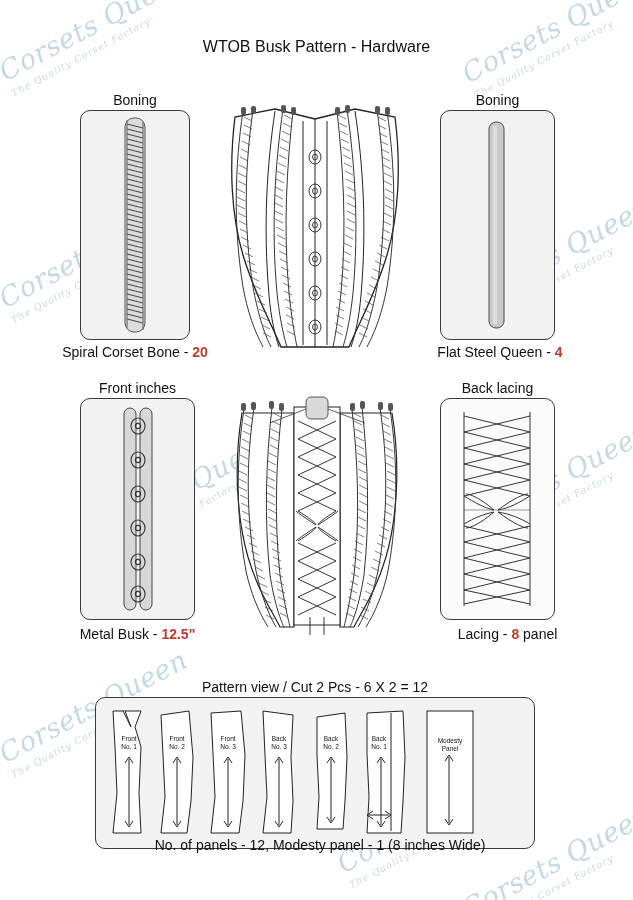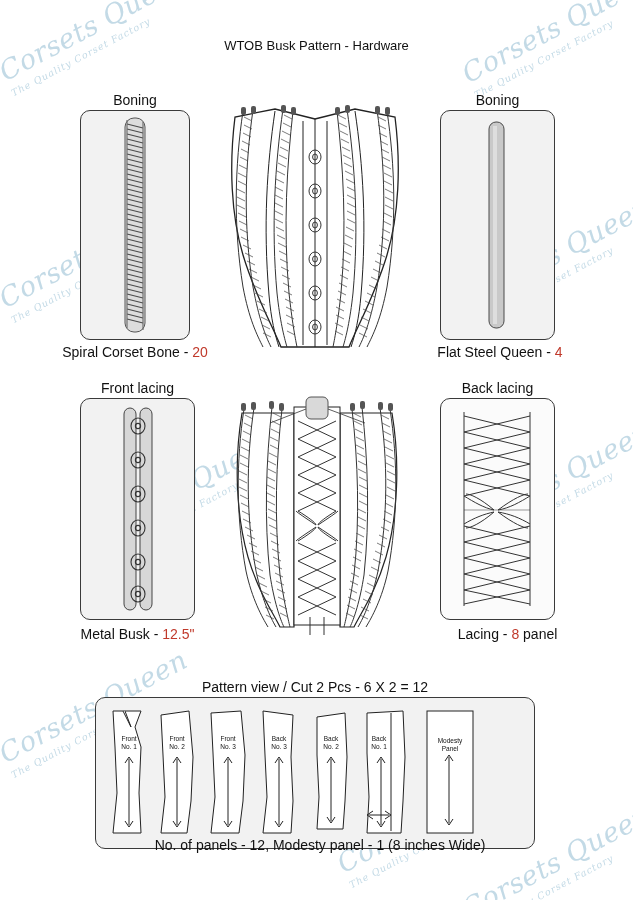--- a/index.html
+++ b/index.html
@@ -39,30 +39,30 @@
     letter-spacing:1px;
     margin-top:2px;
   }
 
   
   .title{
     position:absolute;
     width:100%;
     text-align:center;
     top:38px;
-    font-size:13px;
+    font-size:16px;
     color:#111;
   }
   .caption{
     position:absolute;
     text-align:center;
     font-size:14px;
     color:#111;
   }
-  .caption .num{color:#c0392b;font-weight:normal;}
+  .caption .num{color:#c0392b;font-weight:bold;}
 
   
   .box{
     position:absolute;
     border:1px solid #3a3a3a;
     border-radius:10px;
     background:#f2f2f2;
     box-sizing:border-box;
   }
   .box.white{background:#fbfbfb;}
@@ -355,21 +355,21 @@
       <rect x="76" y="10" width="5" height="8" rx="2"></rect>
         <rect x="86" y="12" width="5" height="8" rx="2"></rect>
       <rect x="130" y="12" width="5" height="8" rx="2"></rect>
         <rect x="140" y="10" width="5" height="8" rx="2"></rect>
       <rect x="170" y="11" width="5" height="8" rx="2"></rect>
         <rect x="180" y="12" width="5" height="8" rx="2"></rect>
     </g>
   </svg>
 
 
-  <div class="caption" style="left:80px;top:380px;width:115px;">Front lacing</div>
+  <div class="caption" style="left:80px;top:380px;width:115px;">Front inches</div>
   <div class="box" style="left:80px;top:398px;width:115px;height:222px;"></div>
 
   <svg class="svgabs" style="left:80px;top:398px;" width="115" height="222">
     <rect x="44" y="10" width="12" height="202" rx="6" fill="#d7d7d7" stroke="#444" stroke-width="1"></rect>
     <rect x="60" y="10" width="12" height="202" rx="6" fill="#d7d7d7" stroke="#444" stroke-width="1"></rect>
     <g fill="none" stroke="#333" stroke-width="1.1">
       <ellipse cx="58" cy="28" rx="7" ry="8"></ellipse>
         <circle cx="58" cy="28" r="2.6"></circle>
       <ellipse cx="58" cy="62" rx="7" ry="8"></ellipse>
         <circle cx="58" cy="62" r="2.6"></circle>

